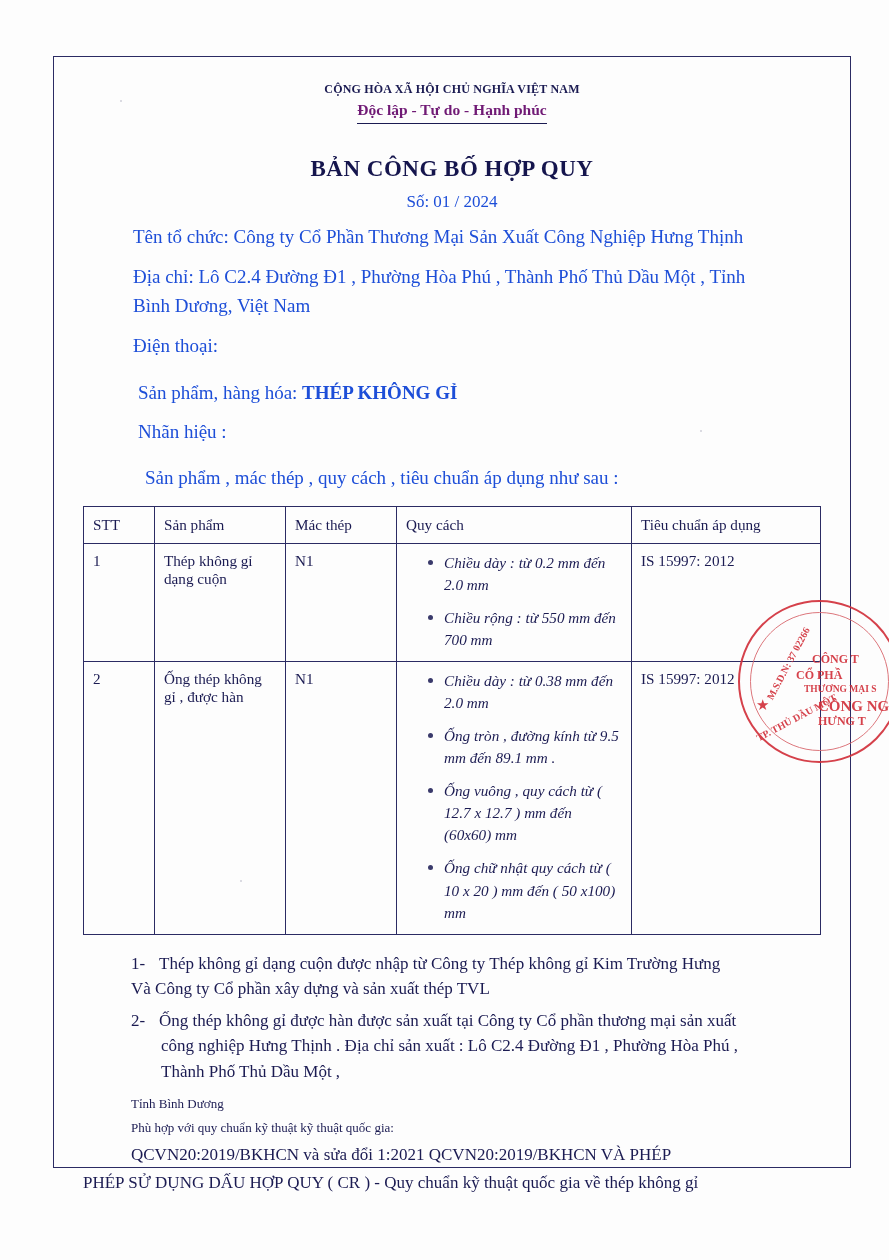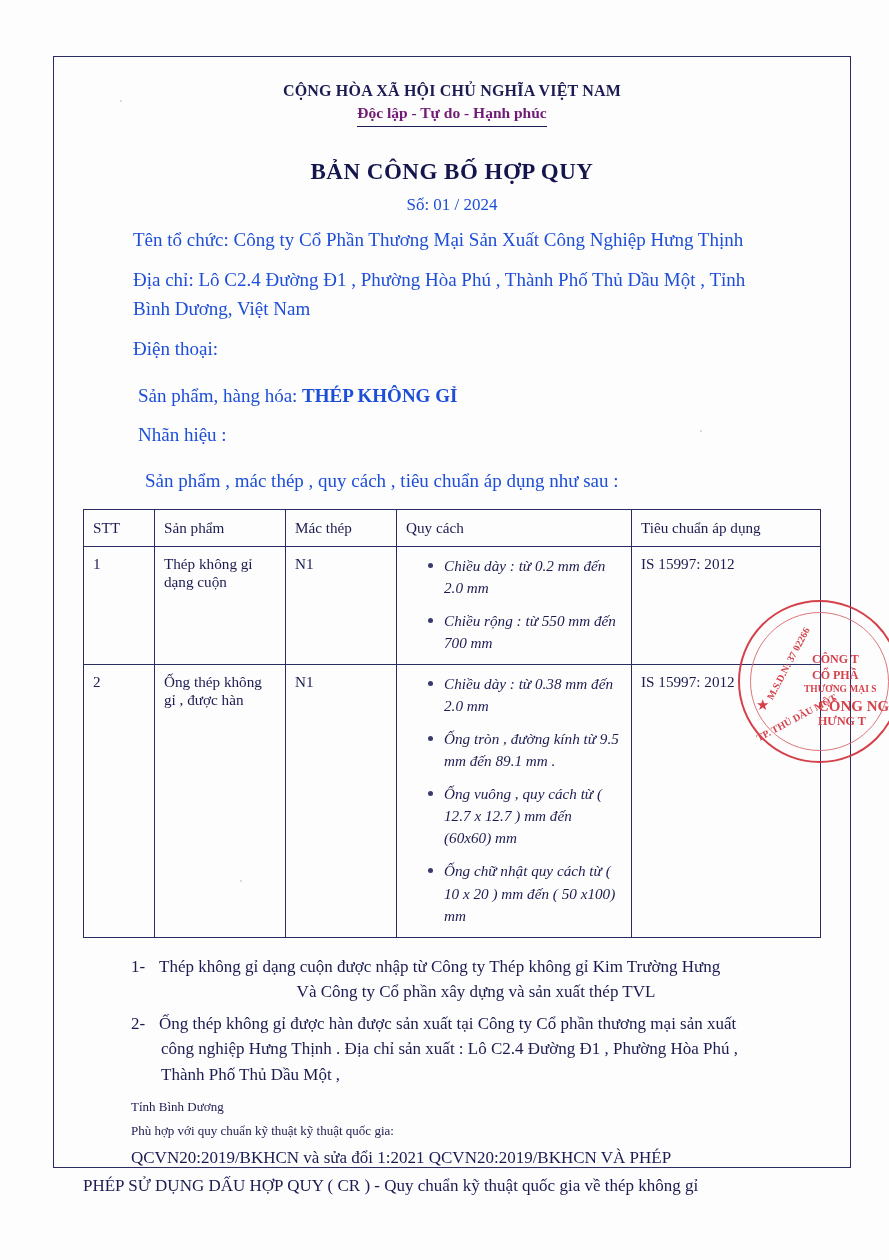--- a/index.html
+++ b/index.html
@@ -37,21 +37,21 @@
     left: 53px;
     top: 56px;
     width: 798px;
     height: 1112px;
     box-sizing: border-box;
     padding: 18px 30px 10px 30px;
   }
   .center { text-align: center; }
   .title-national {
     font-weight: bold;
-    font-size: 16px;
+    font-size: 12px;
     letter-spacing: 0.2px;
     color: #1b1b52;
     margin-top: 8px;
   }
   .title-motto {
     font-weight: bold;
     font-size: 15.5px;
     color: #701a75;
     margin-top: 4px;
     display: inline-block;
@@ -142,21 +142,21 @@
     display: flex;
     margin-top: 2px;
   }
   .note-num {
     width: 28px;
     flex: 0 0 28px;
     padding-left: 48px;
     box-sizing: content-box;
   }
   .note-body { flex: 1; }
-  .note-cont { padding-left: 48px; text-align: center; }
+  .note-cont { padding-left: 48px; }
   .note-cont2 { padding-left: 78px; }
   .conform {
     margin-top: 12px;
     padding-left: 48px;
     font-size: 13px;
     color: #1b1b52;
   }
   .qcvn {
     margin-top: 6px;
     font-size: 17px;
@@ -207,21 +207,21 @@
     left: 10px; top: 58px;
     transform: rotate(-62deg);
     font-size: 10px;
   }
   .st-tp {
     left: 14px; top: 112px;
     transform: rotate(-28deg);
     font-size: 10px;
   }
   .st-c1 { left: 74px; top: 52px; font-size: 12px; }
-  .st-c2 { left: 74px; top: 68px; font-size: 12px; }
+  .st-c2 { left: 58px; top: 68px; font-size: 12px; }
   .st-c3 { left: 66px; top: 84px; font-size: 9.5px; }
   .st-c4 { left: 80px; top: 98px; font-size: 15px; text-align: center; }
   .st-c5 { left: 80px; top: 114px; font-size: 12px; }
 
   .scan-speck {
     position: absolute;
     background: #cfcfd8;
     border-radius: 50%;
   }
 </style>

